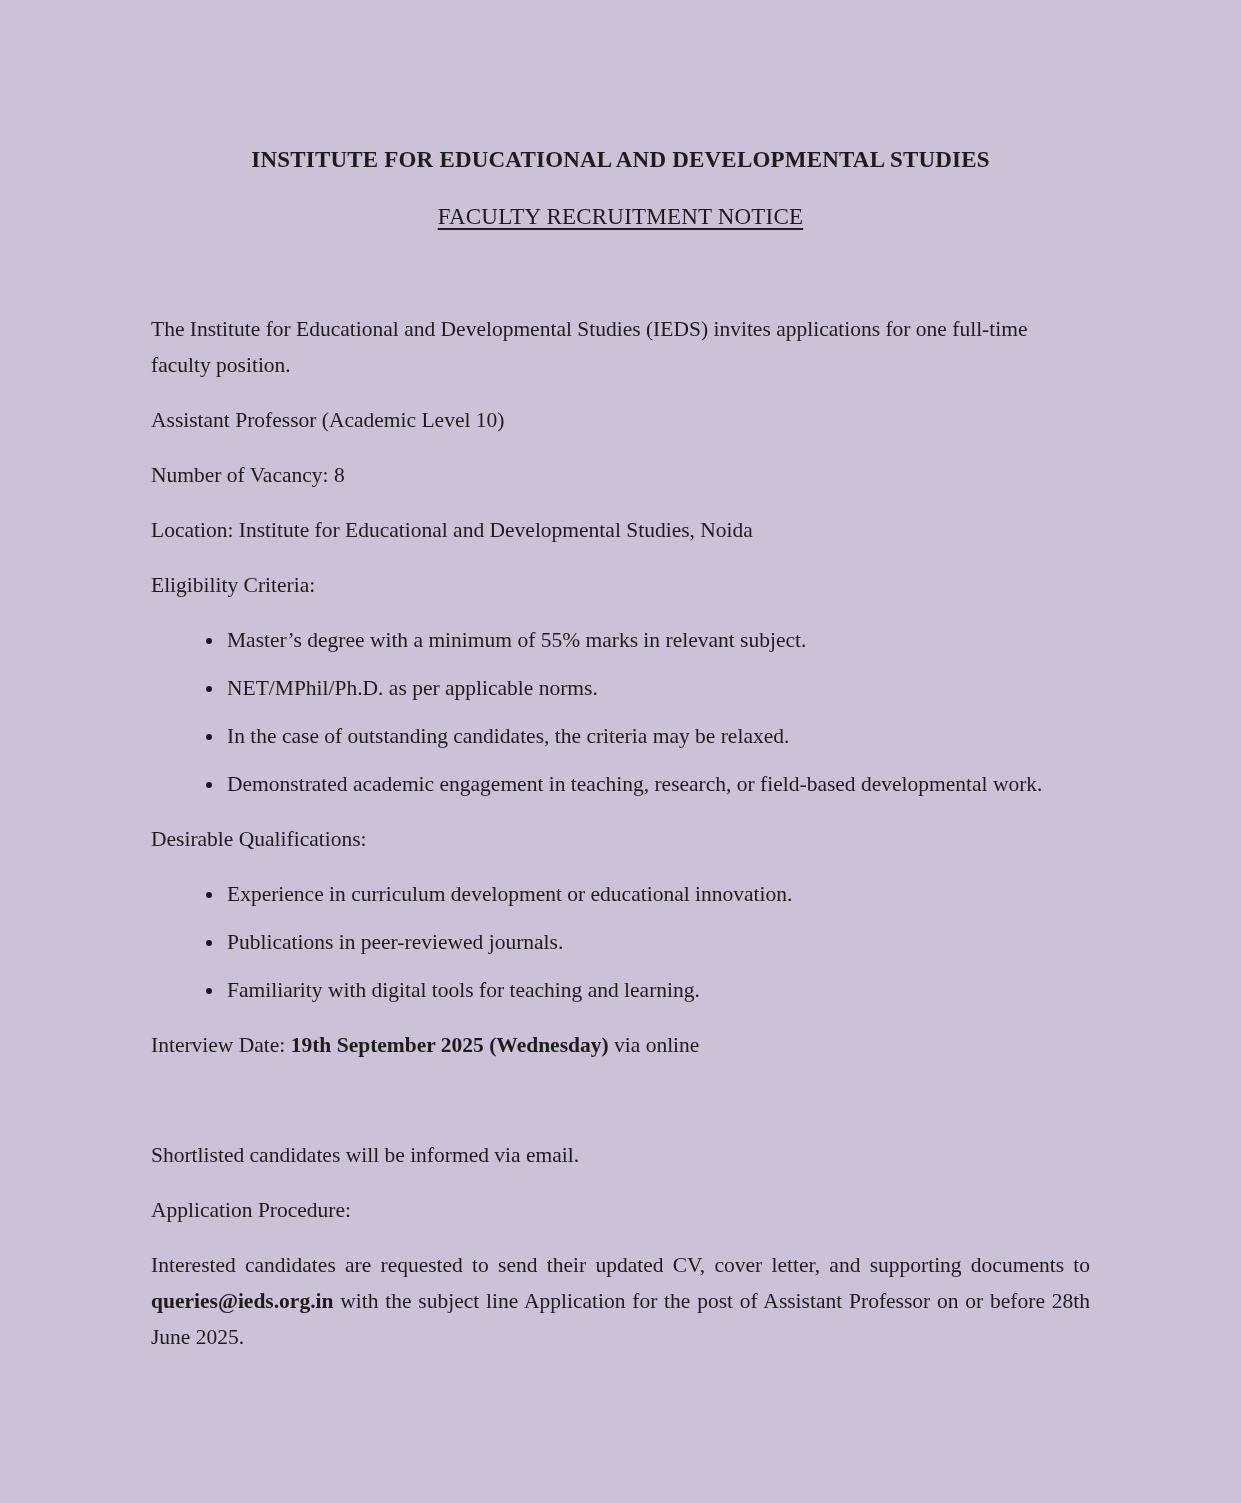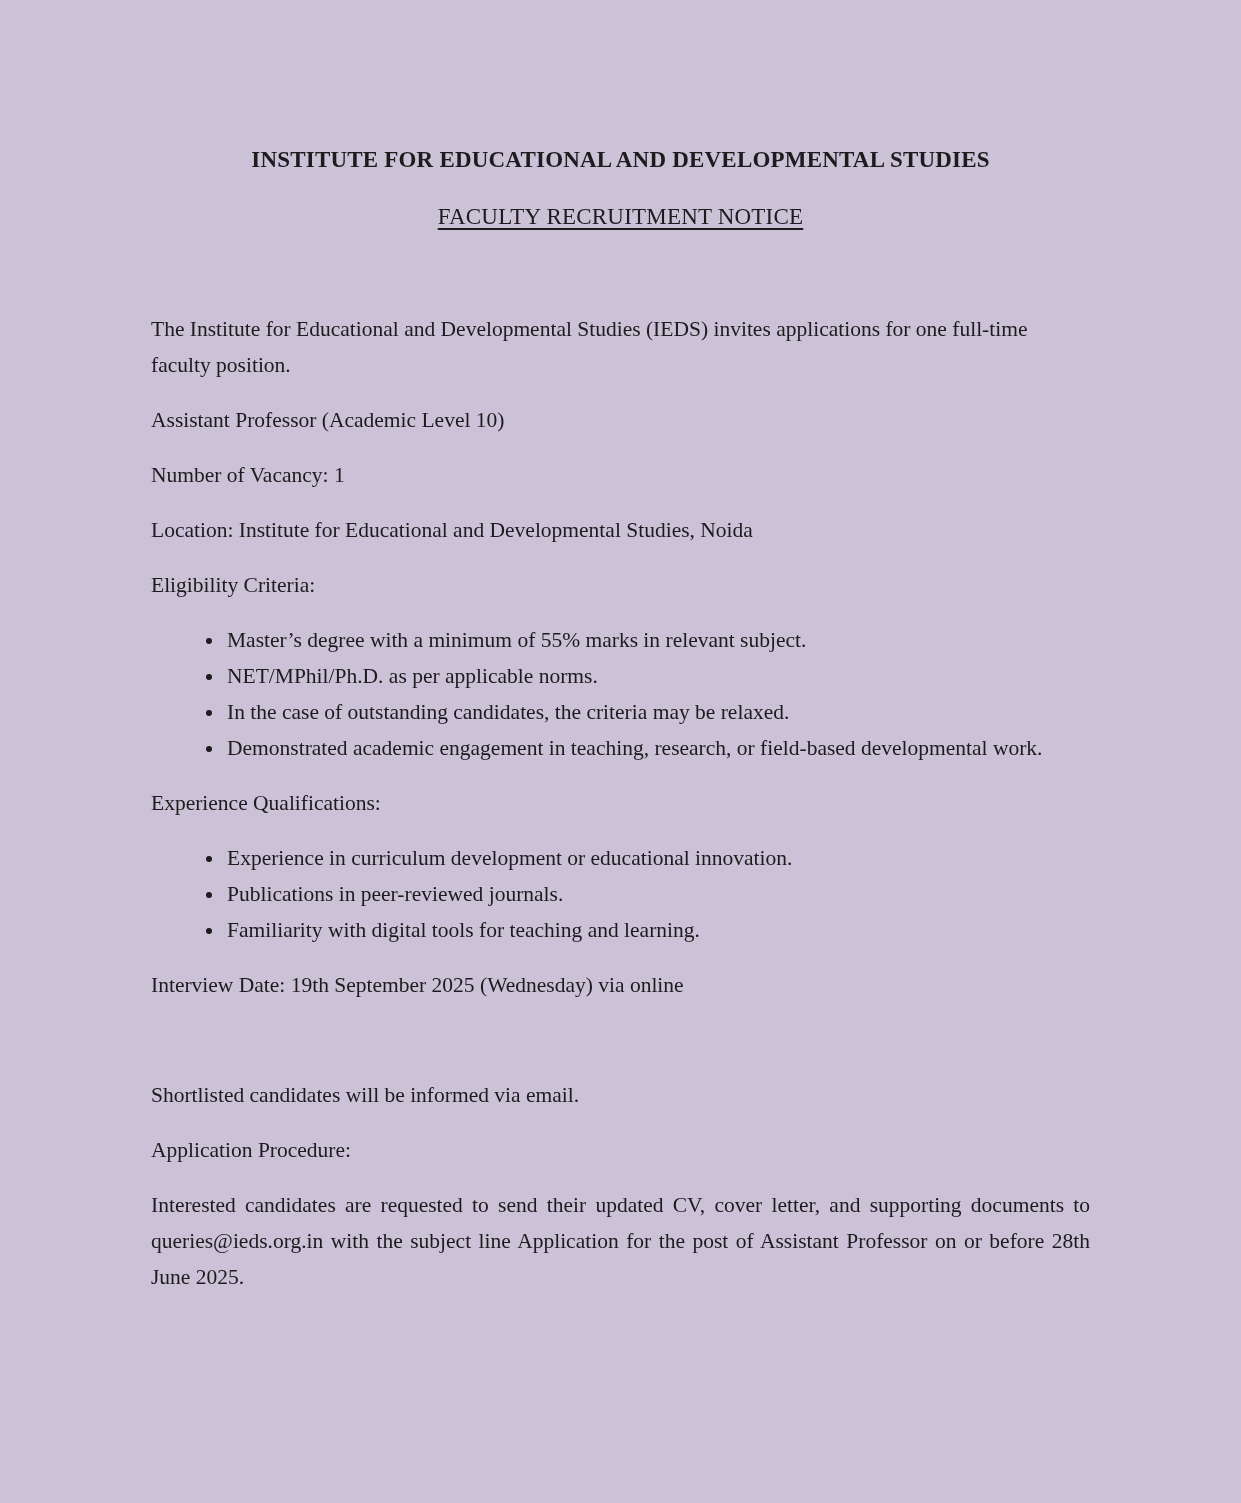--- a/index.html
+++ b/index.html
@@ -50,23 +50,24 @@
     margin-top: 80px;
   }
   ul.bullets {
     margin: 0 0 19px 0;
     padding: 0 0 0 74px;
     list-style: disc;
   }
   ul.bullets li {
     line-height: 36px;
     padding-left: 2px;
+    margin-top: 12px;
   }
   .bold {
-    font-weight: normal;
+    font-weight: bold;
   }
   .spacer-paragraph {
     height: 55px;
   }
   .justified {
     text-align: justify;
   }
 </style>
 </head>
 <body style="background: rgb(204, 194, 216); color: rgb(28, 27, 29);">
@@ -76,35 +77,35 @@
   <h1 class="doc-title">INSTITUTE FOR EDUCATIONAL AND DEVELOPMENTAL STUDIES</h1>
 
   <h2 class="doc-subtitle">FACULTY RECRUITMENT NOTICE</h2>
 
   <div class="body-text">
 
     <p class="body-start">The Institute for Educational and Developmental Studies (IEDS) invites applications for one full-time faculty position.</p>
 
     <p>Assistant Professor (Academic Level 10)</p>
 
-    <p>Number of Vacancy: 1</p>
+    <p>Number of Vacancy: 8</p>
 
     <p>Location: Institute for Educational and Developmental Studies, Noida</p>
 
 
     <p>Eligibility Criteria:</p>
 
     <ul class="bullets">
       <li>Master’s degree with a minimum of 55% marks in relevant subject.</li>
       <li>NET/MPhil/Ph.D. as per applicable norms.</li>
       <li>In the case of outstanding candidates, the criteria may be relaxed.</li>
       <li>Demonstrated academic engagement in teaching, research, or field-based developmental work.</li>
     </ul>
 
-    <p>Experience Qualifications:</p>
+    <p>Desirable Qualifications:</p>
 
     <ul class="bullets">
       <li>Experience in curriculum development or educational innovation.</li>
       <li>Publications in peer-reviewed journals.</li>
       <li>Familiarity with digital tools for teaching and learning.</li>
     </ul>
 
     <p><span>Interview Date: </span><span class="bold">19th September 2025 (Wednesday)</span><span> via online</span></p>
 
     <div class="spacer-paragraph"></div>

